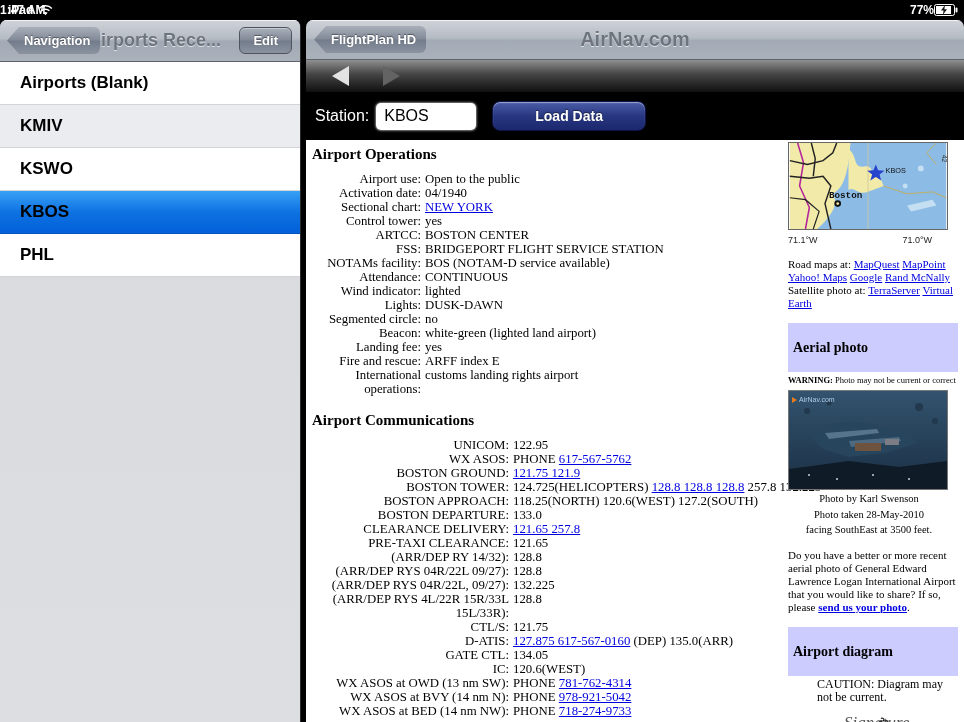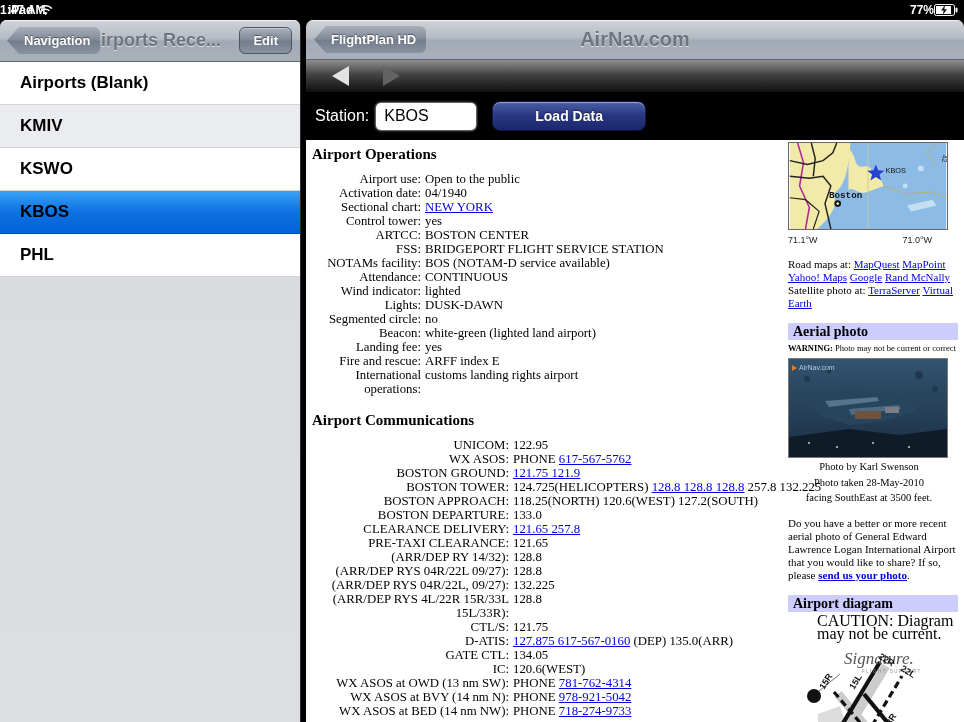--- a/index.html
+++ b/index.html
@@ -81,21 +81,21 @@
   .c-val { padding-left:4px; white-space:nowrap; }
   .lnk { color:#0000e0; text-decoration:underline; cursor:pointer; }
   #comms-block { margin-top:16px; }
 
   
   #side-col { position:absolute; left:482px; top:2px; width:172px; font-size:11px; line-height:13px; }
   #map-box { width:160px; height:88px; border:1px solid #666; }
   #map-ticks { width:162px; display:flex; justify-content:space-between; padding:1px 18px 0 0;
                font-family:"Liberation Sans",sans-serif; font-size:9px; color:#222; }
   #roadmaps-block { margin-top:11px; width:168px; }
-  .side-header { background:#ccccff; font-weight:bold; font-size:14px; padding:2px 5px; margin-top:13px;
+  .side-header { background:#ccccff; font-weight:bold; font-size:14px; padding:18px 5px; margin-top:13px;
                  width:170px; }
   .tiny-warn { font-size:8.5px; margin-top:2px; color:#000; }
   #aerial-photo { width:160px; height:100px; border:1px solid #777; margin-top:3px; position:relative; }
   #aerial-watermark { position:absolute; left:3px; top:2px; font-family:"Liberation Sans",sans-serif;
                       font-size:7px; color:#aecbe8; display:flex; align-items:center; gap:2px; }
   .wm-flag { width:0; height:0; border-left:5px solid #e87b1e; border-top:3px solid transparent;
              border-bottom:3px solid transparent; }
   .photo-cap { text-align:center; width:162px; font-size:10.5px; line-height:12.5px; margin-top:3px; }
   #request-p { margin-top:12px; width:170px; font-size:11px; line-height:13px; }
   #request-p .lnk { font-weight:bold; }
@@ -389,21 +389,21 @@
 
       <div class="photo-cap">Photo by Karl Swenson</div>
       <div class="photo-cap">Photo taken 28-May-2010</div>
       <div class="photo-cap">facing SouthEast at 3500 feet.</div>
 
       <p id="request-p">
         <span>Do you have a better or more recent aerial photo of General Edward Lawrence Logan International Airport that you would like to share? If so, please </span><a class="lnk">send us your photo</a><span>.</span>
       </p>
 
       <div class="side-header">Airport diagram</div>
-      <div class="tiny-warn" style="font-size:16px;padding-left:29px;">CAUTION: Diagram may not be current.</div>
+      <div class="tiny-warn" style="font-size:12px;padding-left:29px;">CAUTION: Diagram may not be current.</div>
 
       <svg id="diagram-box" viewBox="0 0 166 170">
         <path d="M30 70 L52 62 L58 80 L74 84 L70 104 L44 114 L30 98 Z" fill="#dcdcdc"></path>
         <path d="M80 100 L120 116 L116 130 L78 116 Z" fill="#e4e4e4"></path>
         <line x1="34" y1="126" x2="98" y2="22" stroke="#cccccc" stroke-width="9"></line>
         <line x1="50" y1="50" x2="142" y2="158" stroke="#cccccc" stroke-width="9"></line>
         <line x1="28" y1="124" x2="92" y2="18" stroke="#111" stroke-width="4.2"></line>
         <line x1="50" y1="138" x2="114" y2="32" stroke="#111" stroke-width="3.2" stroke-dasharray="7 4"></line>
         <line x1="46" y1="48" x2="138" y2="156" stroke="#111" stroke-width="3.2" stroke-dasharray="7 4"></line>
         <line x1="76" y1="50" x2="104" y2="84" stroke="#111" stroke-width="4.2"></line>

